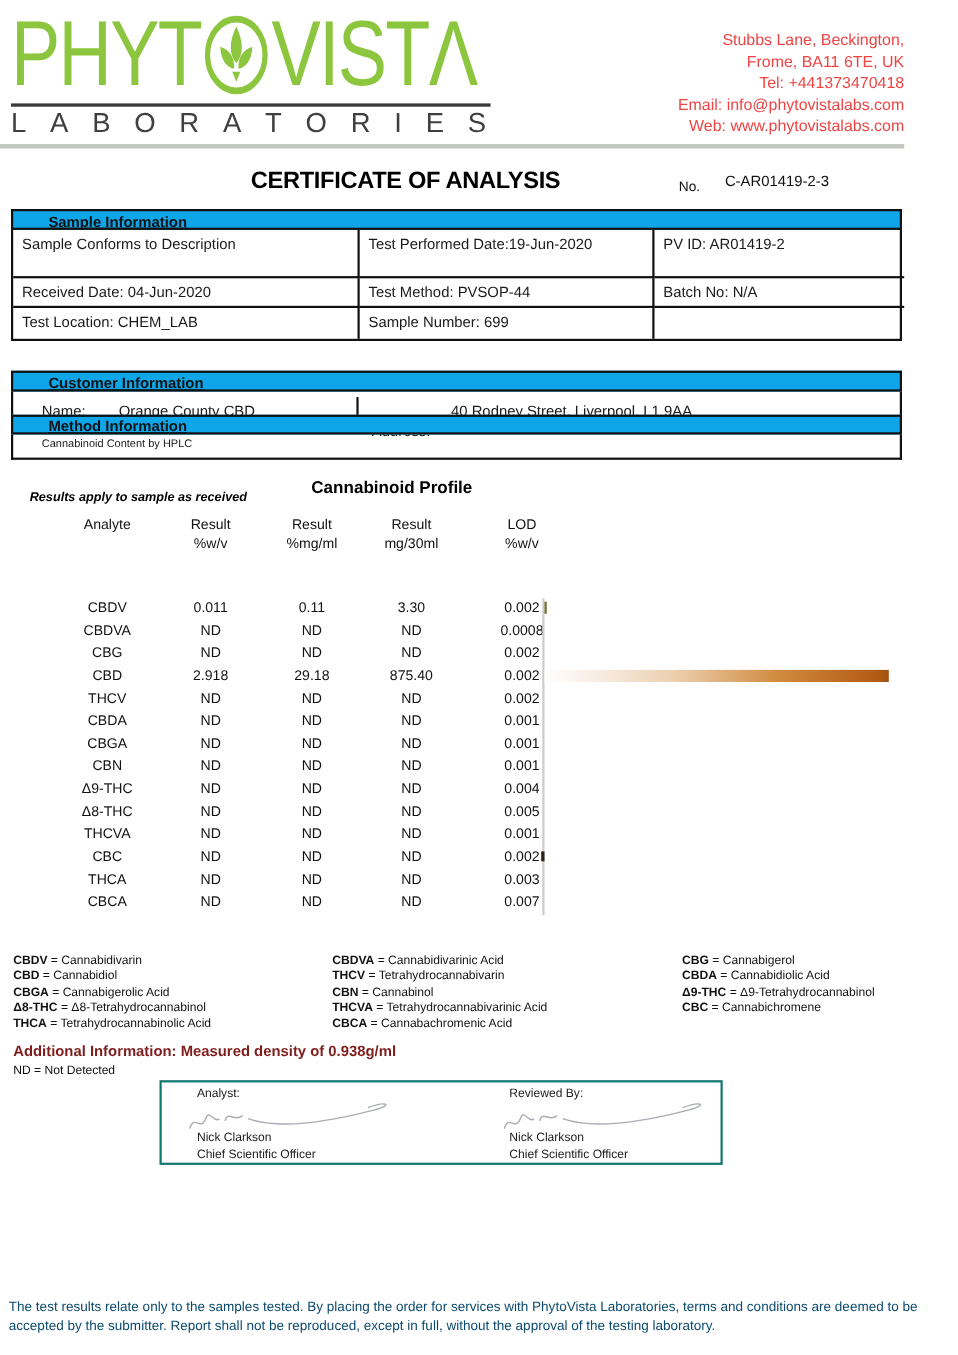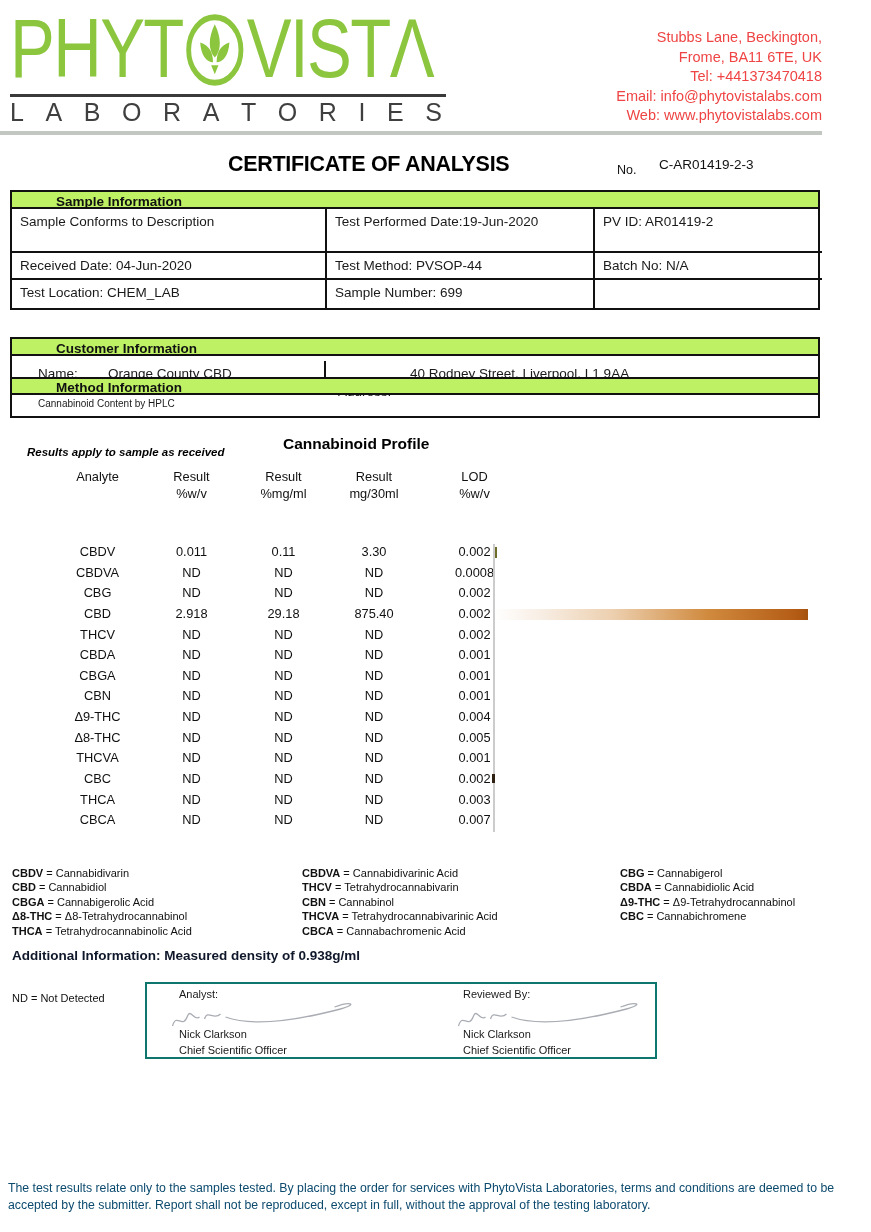--- a/index.html
+++ b/index.html
@@ -23,22 +23,22 @@
   .header-rule{position:absolute;left:0;top:131px;width:822px;height:4px;background:#c2c7c2;}
 
   
   .coa-title{position:absolute;left:228px;top:152px;font-size:21.5px;font-weight:bold;
              letter-spacing:-0.3px;color:#000;}
   .coa-no-label{position:absolute;left:617px;top:163px;font-size:12.5px;color:#111;}
   .coa-no-value{position:absolute;left:659px;top:157px;font-size:13.5px;color:#111;}
 
   
   .sec{position:absolute;left:10px;width:810px;}
-  .sec-bar{background:#bef264;border:2px solid #111;height:19px;line-height:19px;
-           font-size:13.5px;font-weight:bold;padding-left:44px;box-sizing:border-box;
+  .sec-bar{background:#0ea5e9;border:2px solid #111;height:19px;line-height:19px;
+           font-size:13.5px;font-weight:bold;padding-left:32px;box-sizing:border-box;
            text-decoration:underline;color:#111;}
   .sec-bar.narrow{height:18px;line-height:17px;}
 
   .grid-sample{display:grid;grid-template-columns:315px 268px 227px;
                grid-template-rows:44px 27px 28px;border:2px solid #111;border-top:none;
                box-sizing:border-box;margin-top:0;}
   .grid-sample > div{border-right:2px solid #111;border-bottom:2px solid #111;
                padding:4px 6px 0 8px;font-size:13.5px;line-height:1.3;box-sizing:border-box;}
   .grid-sample > div:nth-child(3n){border-right:none;}
   .grid-sample > div:nth-child(n+7){border-bottom:none;}
@@ -75,22 +75,22 @@
   .bars{position:absolute;left:495px;top:542px;width:322px;height:290px;}
   .hbar{position:absolute;left:0;height:11px;
         background:linear-gradient(90deg,#ffffff 0%,#f7ece1 16%,#eccfae 38%,#d08a3e 68%,#b45c15 96%,#a5520f 100%);}
   .tick-artifact{position:absolute;left:492px;top:774px;width:3px;height:9px;background:#2e2013;}
 
   
   .legend-col{position:absolute;top:866px;font-size:11px;line-height:14.4px;color:#111;}
   .legend-col b{font-weight:bold;}
   .lg1{left:12px;} .lg2{left:302px;} .lg3{left:620px;}
 
-  .additional{position:absolute;left:12px;top:948px;font-size:13.5px;font-weight:bold;color:#0f172a;}
-  .nd-note{position:absolute;left:12px;top:967px;font-size:11px;color:#111;margin-top:25px;}
+  .additional{position:absolute;left:12px;top:948px;font-size:13.5px;font-weight:bold;color:#7f1d1d;}
+  .nd-note{position:absolute;left:12px;top:967px;font-size:11px;color:#111;}
 
   
   .sigbox{position:absolute;left:145px;top:982px;width:512px;height:77px;
           border:2px solid #0f766e;box-sizing:border-box;font-size:11px;}
   .sigbox .lbl-analyst{position:absolute;left:32px;top:4px;}
   .sigbox .lbl-reviewed{position:absolute;left:316px;top:4px;text-align:center;}
   .sig{position:absolute;top:16px;width:225px;height:34px;}
   .sig1{left:14px;} .sig2{left:300px;}
   .sigbox .name1{position:absolute;left:32px;top:44px;}
   .sigbox .name2{position:absolute;left:316px;top:44px;}

